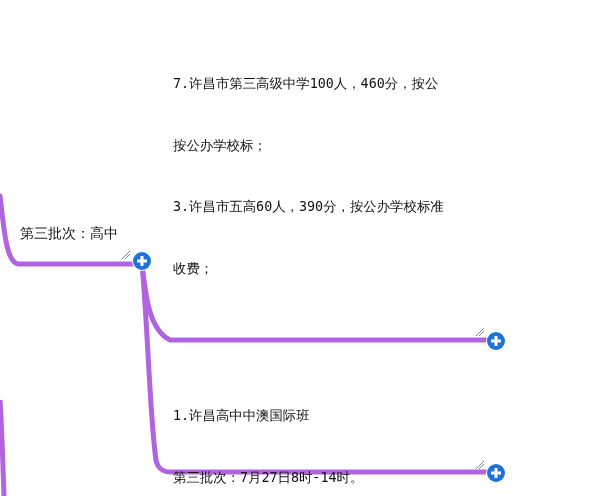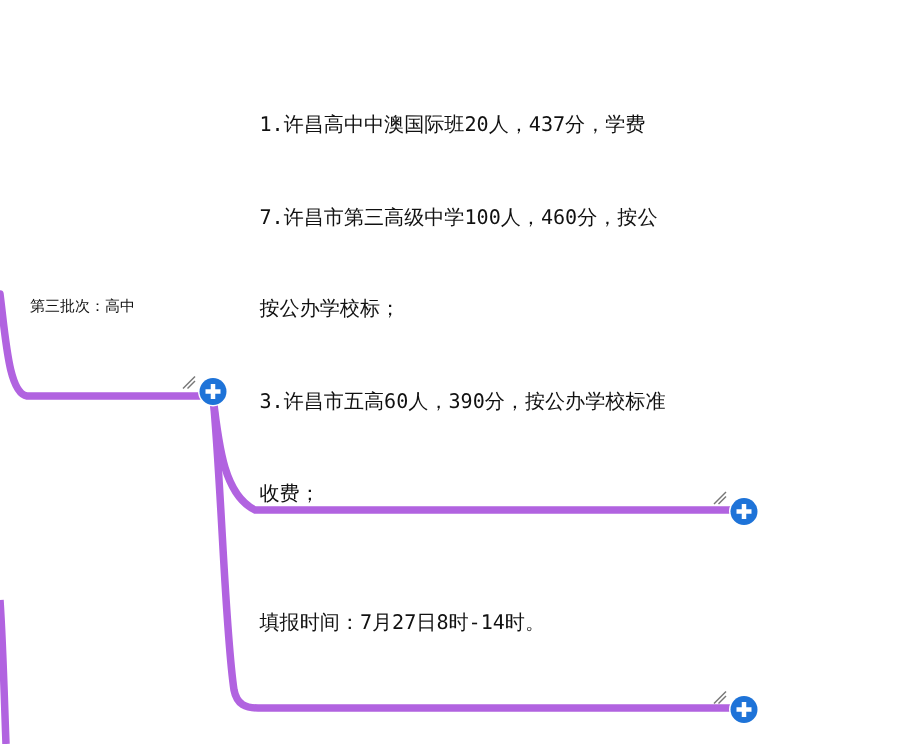--- a/index.html
+++ b/index.html
@@ -4,23 +4,23 @@
 <style>
   html, body { margin:0; padding:0; }
   body {
     width:607px; height:496px; position:relative; overflow:hidden;
     background:#ffffff;
     font-family: "DejaVu Sans Mono", "Liberation Mono", monospace;
     color:#1a1a1a;
   }
   svg.links { position:absolute; left:0; top:0; width:607px; height:496px; }
   .topic-label {
-    position:absolute; left:20px; top:195px;
+    position:absolute; left:20px; top:223px;
     font-family: "DejaVu Sans", "Liberation Sans", sans-serif;
-    font-size:10px; line-height:20px; color:#111;
+    font-size:14px; line-height:20px; color:#111;
     white-space:nowrap;
   }
   .node-text {
     position:absolute; left:173px;
     font-size:13.4px; line-height:20.5px; color:#111;
     white-space:pre;
   }
   #node1 { top:33px; }
   #node2 { top:365px; }
   .resize-grip {
@@ -55,21 +55,20 @@
   <line x1="4" y1="9" x2="9" y2="4" stroke="#777" stroke-width="0.9"></line>
 </svg>
 <div class="expand-btn" style="left:133px;top:252px;">
   <svg viewBox="0 0 12 12">
     <rect x="4.5" y="1" width="3" height="10" fill="#fff"></rect>
     <rect x="1" y="4.5" width="10" height="3" fill="#fff"></rect>
   </svg>
 </div>
 
 <div class="node-text" id="node1">
-  <div>1.许昌高中中澳国际班20人，437分，学费</div>
   <div>7.许昌市第三高级中学100人，460分，按公</div>
   <div>按公办学校标；</div>
   <div>3.许昌市五高60人，390分，按公办学校标准</div>
   <div>收费；</div>
   
   
   
   
   
   
@@ -82,21 +81,22 @@
   <line x1="4" y1="9" x2="9" y2="4" stroke="#777" stroke-width="0.9"></line>
 </svg>
 <div class="expand-btn" style="left:487px;top:332px;">
   <svg viewBox="0 0 12 12">
     <rect x="4.5" y="1" width="3" height="10" fill="#fff"></rect>
     <rect x="1" y="4.5" width="10" height="3" fill="#fff"></rect>
   </svg>
 </div>
 
 <div class="node-text" id="node2">
-  <div>填报时间：7月27日8时-14时。</div>
+  <div>1.许昌高中中澳国际班</div>
+  <div>第三批次：7月27日8时-14时。</div>
   
   
   
 </div>
 
 <svg class="resize-grip" style="left:475px;top:460px;" viewBox="0 0 10 10">
   <line x1="1" y1="9" x2="9" y2="1" stroke="#777" stroke-width="0.9"></line>
   <line x1="4" y1="9" x2="9" y2="4" stroke="#777" stroke-width="0.9"></line>
 </svg>
 <div class="expand-btn" style="left:487px;top:464px;">

